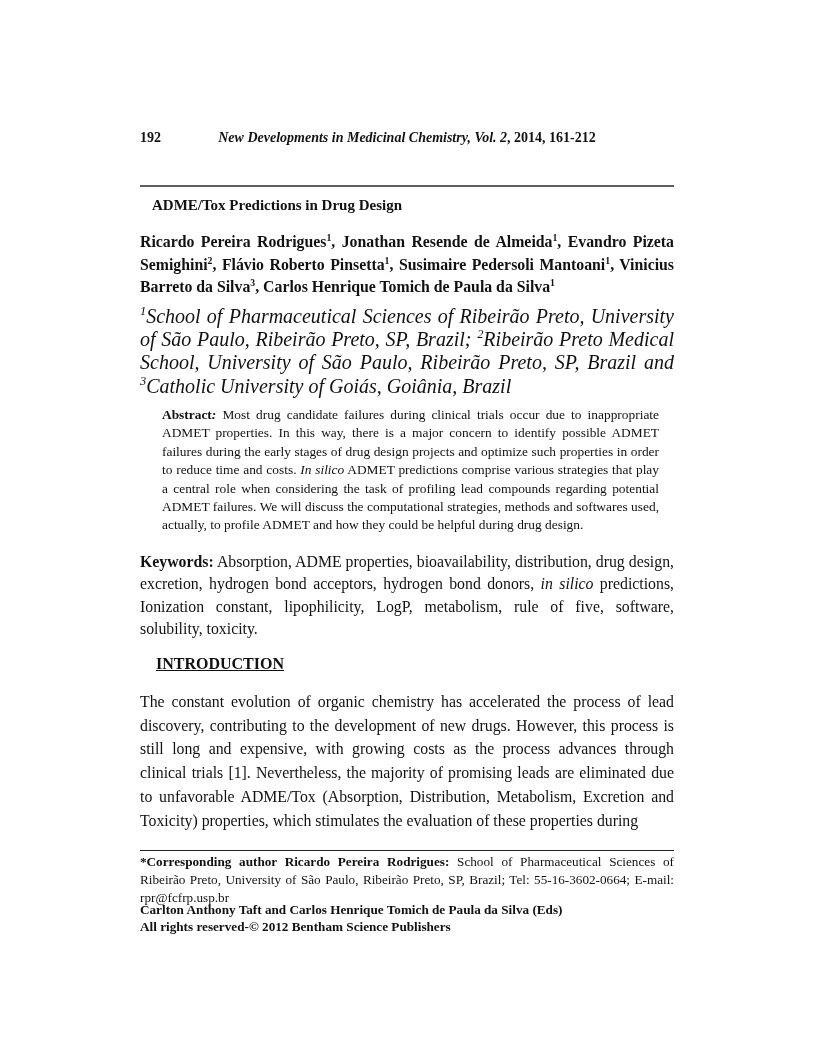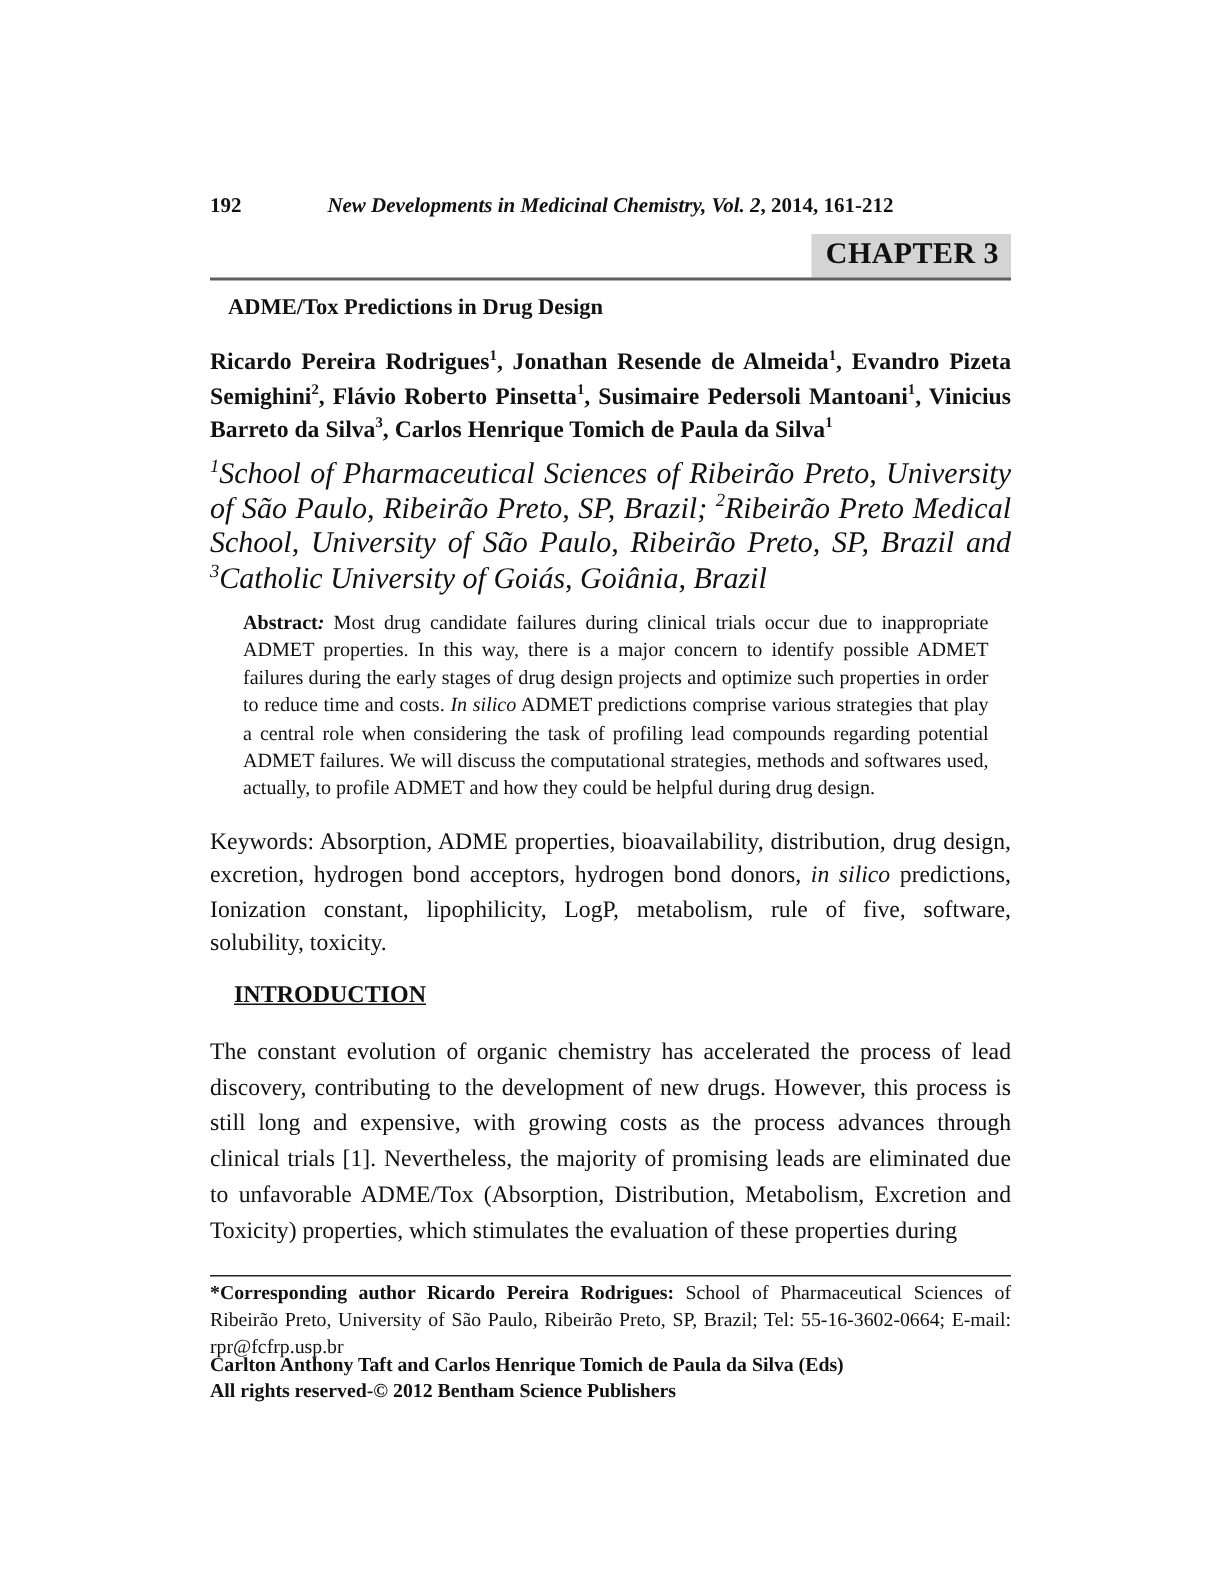--- a/index.html
+++ b/index.html
@@ -132,32 +132,31 @@
 <body>
 
 <div class="page">
   <div class="content">
 
     <div class="running-header">
       <span class="page-num">192</span>
       <span><span style="font-weight: bold; font-style: italic; margin-top: 44px;">New Developments in Medicinal Chemistry, Vol. 2</span><span style="font-weight: bold;">, 2014, 161-212</span></span>
     </div>
 
-    <div class="chapter-badge">CHAPTER 3</div>
     <div class="header-rule"></div>
 
     <h1 class="title">ADME/Tox Predictions in Drug Design</h1>
 
     <p class="authors"><span>Ricardo Pereira Rodrigues</span><sup>1</sup><span>, Jonathan Resende de Almeida</span><sup>1</sup><span>, Evandro Pizeta Semighini</span><sup>2</sup><span>, Flávio Roberto Pinsetta</span><sup>1</sup><span>, Susimaire Pedersoli Mantoani</span><sup>1</sup><span>, Vinicius Barreto da Silva</span><sup>3</sup><span>, Carlos Henrique Tomich de Paula da Silva</span><sup>1</sup></p>
 
     <p class="affiliations"><sup>1</sup><span>School of Pharmaceutical Sciences of Ribeirão Preto, University of São Paulo, Ribeirão Preto, SP, Brazil; </span><sup>2</sup><span>Ribeirão Preto Medical School, University of São Paulo, Ribeirão Preto, SP, Brazil and </span><sup>3</sup><span>Catholic University of Goiás, Goiânia, Brazil</span></p>
 
     <p class="abstract"><span style="font-weight: bold;">Abstract</span><span style="font-weight: bold; font-style: italic;">:</span><span> Most drug candidate failures during clinical trials occur due to inappropriate ADMET properties. In this way, there is a major concern to identify possible ADMET failures during the early stages of drug design projects and optimize such properties in order to reduce time and costs. </span><span style="font-style: italic;">In silico</span><span> ADMET predictions comprise various strategies that play a central role when considering the task of profiling lead compounds regarding potential ADMET failures. We will discuss the computational strategies, methods and softwares used, actually, to profile ADMET and how they could be helpful during drug design.</span></p>
 
-    <p class="keywords"><span style="font-weight: normal;">Keywords:</span><span> Absorption, ADME properties, bioavailability, distribution, drug design, excretion, hydrogen bond acceptors, hydrogen bond donors, </span><span style="font-style: italic;">in silico</span><span> predictions, Ionization constant, lipophilicity, LogP, metabolism, rule of five, software, solubility, toxicity.</span></p>
+    <p class="keywords"><span style="font-weight: bold;">Keywords:</span><span> Absorption, ADME properties, bioavailability, distribution, drug design, excretion, hydrogen bond acceptors, hydrogen bond donors, </span><span style="font-style: italic;">in silico</span><span> predictions, Ionization constant, lipophilicity, LogP, metabolism, rule of five, software, solubility, toxicity.</span></p>
 
     <h2 class="section-heading">INTRODUCTION</h2>
 
     <p class="body-text">The constant evolution of organic chemistry has accelerated the process of lead discovery, contributing to the development of new drugs. However, this process is still long and expensive, with growing costs as the process advances through clinical trials [1]. Nevertheless, the majority of promising leads are eliminated due to unfavorable ADME/Tox (Absorption, Distribution, Metabolism, Excretion and Toxicity) properties, which stimulates the evaluation of these properties during</p>
 
     <div class="footnote-rule"></div>
 
     <p class="footnote"><span style="font-weight: bold;">*Corresponding author Ricardo Pereira Rodrigues:</span><span> School of Pharmaceutical Sciences of Ribeirão Preto, University of São Paulo, Ribeirão Preto, SP, Brazil; Tel: 55-16-3602-0664; E-mail: rpr@fcfrp.usp.br</span></p>
 
     <div class="publisher">

